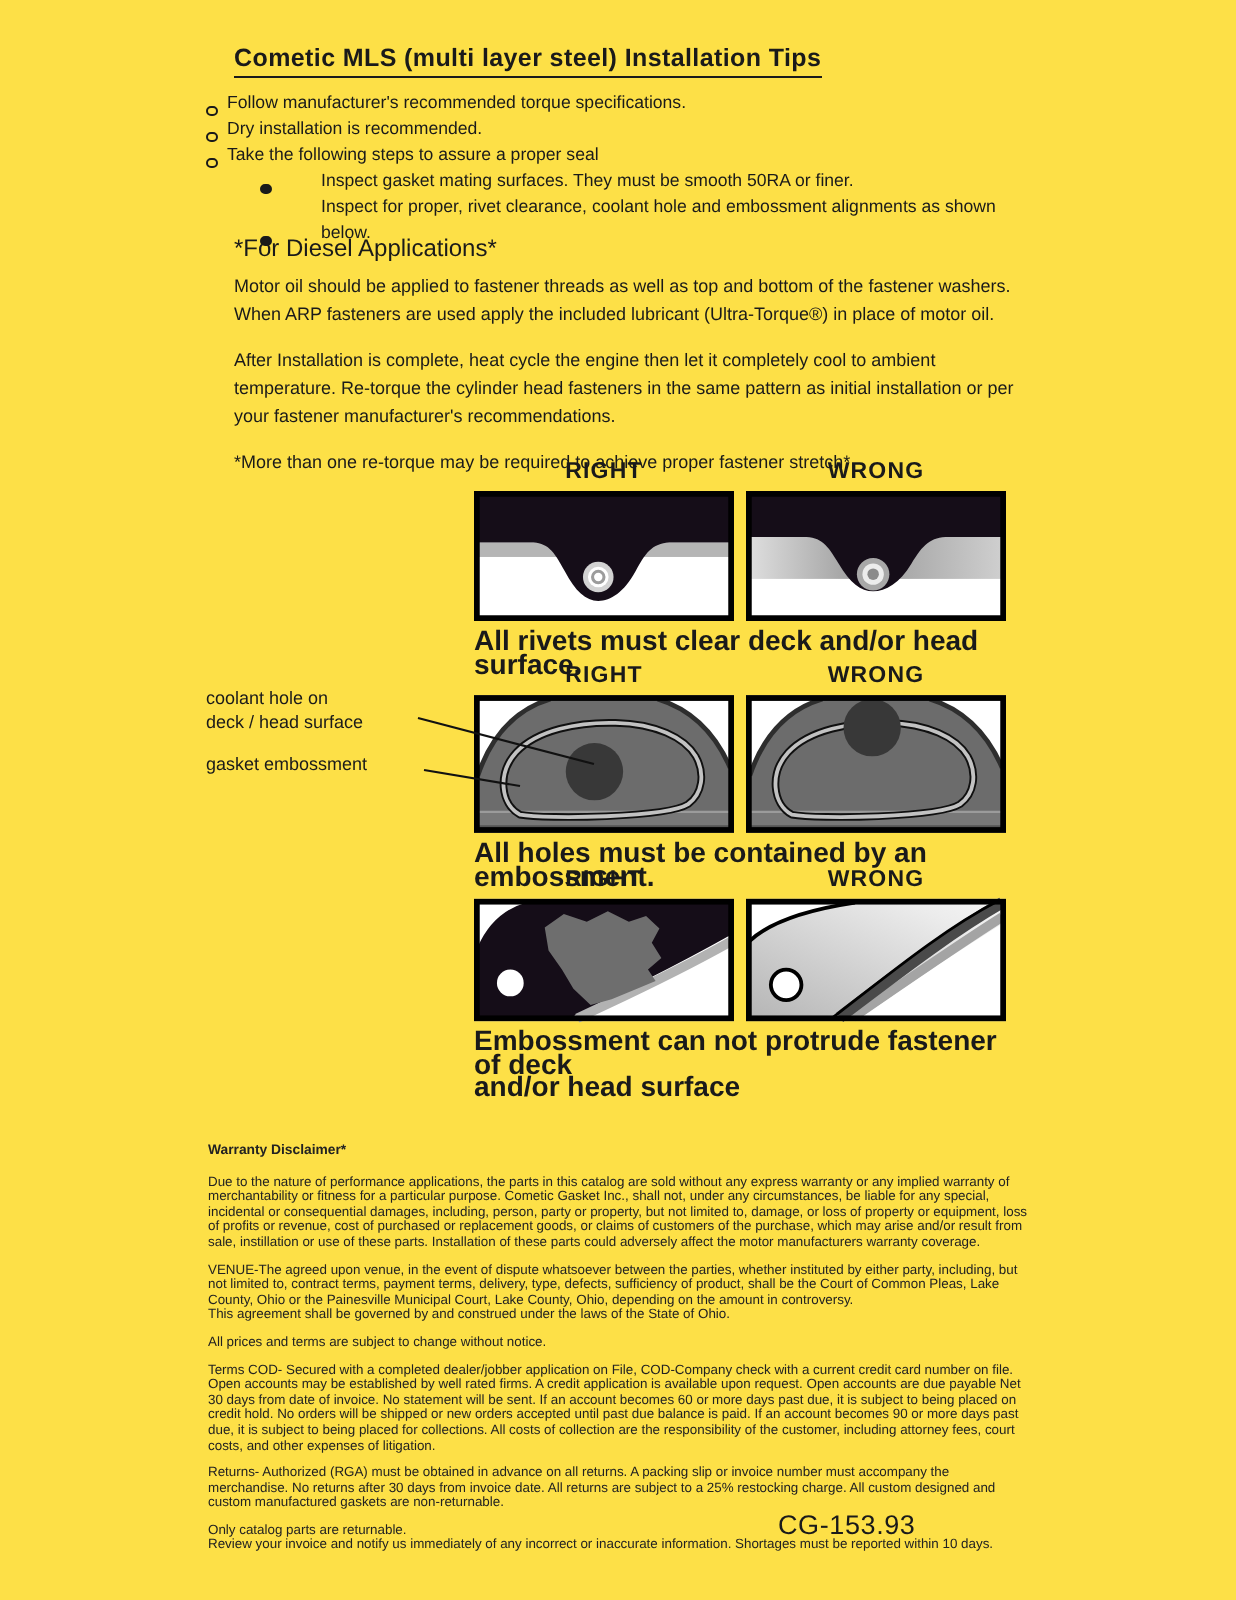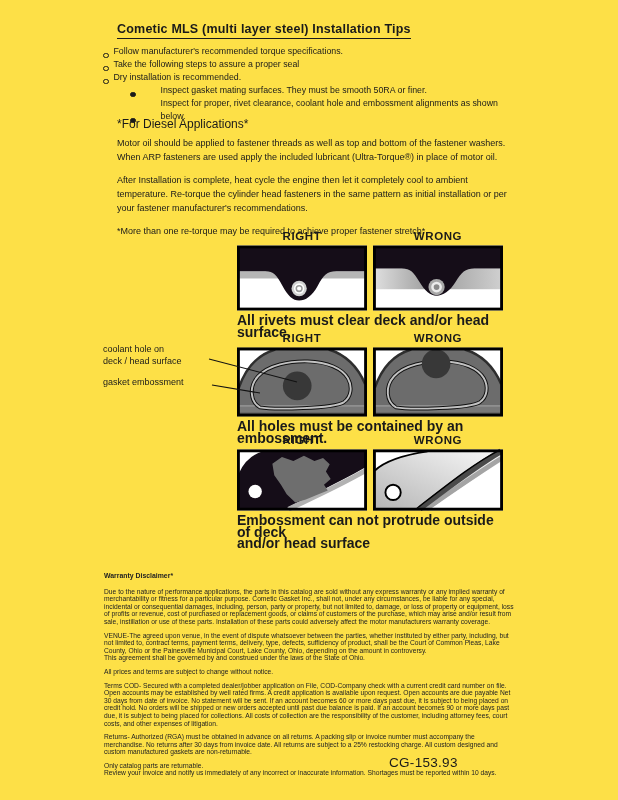--- a/index.html
+++ b/index.html
@@ -57,25 +57,25 @@
 
   <div class="title">Cometic MLS (multi layer steel) Installation Tips</div>
 
   <div class="tips">
     <div class="tip">
       <span class="marker"></span>
       <span>Follow manufacturer's recommended torque specifications.</span>
     </div>
     <div class="tip">
       <span class="marker"></span>
+      <span>Dry installation is recommended.</span>
+    </div>
+    <div class="tip">
+      <span class="marker"></span>
       <span>Take the following steps to assure a proper seal</span>
-    </div>
-    <div class="tip">
-      <span class="marker"></span>
-      <span>Dry installation is recommended.</span>
     </div>
     <div class="tip sub">
       <span class="marker"></span>
       <span>Inspect gasket mating surfaces.  They must be smooth 50RA or finer.</span>
     </div>
     <div class="tip sub">
       <span class="marker"></span>
       <span>Inspect for proper, rivet clearance, coolant hole and embossment alignments as shown below.</span>
     </div>
   </div>
@@ -196,21 +196,21 @@
         <path d="M60,62 C90,41 113,26 134,13 V62 Z" fill="#ffffff"></path>
         <path d="M56,62 C88,40 111,24 134,9.5" fill="none" stroke="#a4a4a4" stroke-width="5"></path>
         <path d="M49,62 C82,37 108,17 134,2" fill="none" stroke="#4a4a4a" stroke-width="6"></path>
         <path d="M45.5,62 C79,36 105,15 132,1" fill="none" stroke="#000000" stroke-width="1.4"></path>
         <path d="M2,2 H57 Q17,8 2,22 Z" fill="#ffffff"></path>
         <path d="M57,2 Q17,8 2,22" fill="none" stroke="#000000" stroke-width="2"></path>
         <circle cx="21" cy="45" r="8" fill="#ffffff" stroke="#000000" stroke-width="2"></circle>
         <rect x="1.5" y="1.5" width="133" height="61" fill="none" stroke="#000000" stroke-width="3"></rect>
       </svg>
     </div>
-    <div class="fig-caption">Embossment can not protrude outside of deck
+    <div class="fig-caption">Embossment can not protrude fastener of deck
 and/or head surface</div>
   </div>
 
   <div class="legal">
     <h3>Warranty Disclaimer*</h3>
     <p>Due to the nature of performance applications, the parts in this catalog are sold without any express warranty or any implied warranty of merchantability or fitness for a particular purpose.  Cometic Gasket Inc., shall not, under any circumstances, be liable for any special, incidental or consequential damages, including, person, party or property, but not limited to, damage, or loss of property or equipment, loss of profits or revenue, cost of purchased or replacement goods, or claims of customers of the purchase, which may arise and/or result from sale, instillation or use of these parts.  Installation of these parts could adversely affect the motor manufacturers warranty coverage.</p>
     <p>VENUE-The agreed upon venue, in the event of dispute whatsoever between the parties, whether instituted by either party, including, but not limited to, contract terms, payment terms, delivery, type, defects, sufficiency of product, shall be the Court of Common Pleas, Lake County, Ohio or the Painesville Municipal Court, Lake County, Ohio, depending on the amount in controversy.
 This agreement shall be governed by and construed under the laws of the State of Ohio.</p>
     <p>All prices and terms are subject to change without notice.</p>
     <p>Terms COD- Secured with a completed dealer/jobber application on File, COD-Company check with a current credit card number on file.  Open accounts may be established by well rated firms.  A credit application is available upon request.  Open accounts are due payable Net 30 days from date of invoice.  No statement will be sent.  If an account becomes 60 or more days past due, it is subject to being placed on credit hold.  No orders will be shipped or new orders accepted until past due balance is paid.  If an account becomes 90 or more days past due, it is subject to being placed for collections.  All costs of collection are the responsibility of the customer, including attorney fees, court costs, and other expenses of litigation.</p>

